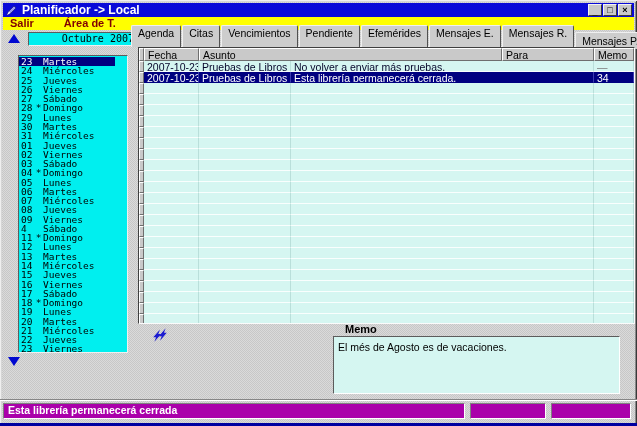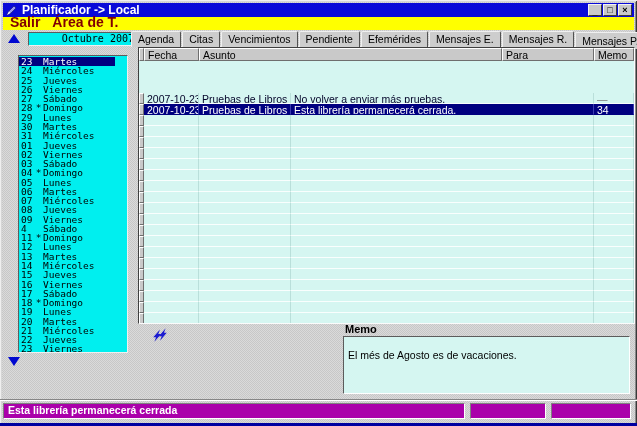--- a/index.html
+++ b/index.html
@@ -16,22 +16,22 @@
                inset 2px 2px 0 #d6d6d6, inset -2px -2px 0 #8a8a8a;
   }
   .titlebar{position:absolute;left:3px;top:3px;right:3px;height:14px;background:#0a0ad8;display:flex;align-items:center;}
   .title-text{color:#fff;font-size:12px;font-weight:bold;margin-left:4px;line-height:14px;white-space:nowrap;}
   .app-icon{margin-left:2px;display:flex;align-items:center;}
   .winbtns{margin-left:auto;display:flex;gap:1px;margin-right:2px;}
   .winbtn{width:14px;height:12px;background:#c9c9c9;border:1px solid;border-color:#f2f2f2 #3a3a3a #3a3a3a #f2f2f2;
     font-size:9px;font-weight:bold;color:#000;display:flex;align-items:center;justify-content:center;line-height:1;padding:0;cursor:default;}
   .winbtn.min span{transform:translateY(2px);}
 
-  .menubar{position:absolute;left:3px;top:17px;right:3px;height:13px;background:#ffff00;display:flex;align-items:flex-end;
-    font-size:14px;font-weight:bold;color:#800000;}
+  .menubar{position:absolute;left:3px;top:17px;right:3px;height:13px;background:#ffff00;display:flex;align-items:flex-start;
+    font-size:11px;font-weight:bold;color:#800000;gap:18px;}
   .menu-item{white-space:nowrap;cursor:default;}
   .mi1{margin-left:7px;}
   .mi2{margin-left:12px;}
 
   .scroll-up{position:absolute;left:8px;top:34px;width:0;height:0;
     border-left:6px solid transparent;border-right:6px solid transparent;border-bottom:9px solid #0008d0;cursor:pointer;}
   .scroll-down{position:absolute;left:8px;top:357px;width:0;height:0;
     border-left:6px solid transparent;border-right:6px solid transparent;border-top:9px solid #0008d0;cursor:pointer;}
 
   .cal-header{position:absolute;left:28px;top:32px;width:110px;height:14px;background:#00efef;
@@ -43,47 +43,47 @@
     font-family:"DejaVu Sans Mono",monospace;font-size:9.5px;padding-top:1px;color:#000;}
   .day{height:9.28px;cursor:default;}
   .dayline{display:flex;width:96px;height:100%;align-items:center;}
   .dnum{width:15px;padding-left:2px;}
   .dstar{width:9px;text-align:center;}
   .dname{flex:1;white-space:nowrap;}
   .day.sel .dayline{background:#000080;color:#fff;}
 
   .tab-baseline{position:absolute;left:131px;top:46px;width:497px;height:1px;background:#f0f0f0;z-index:1;}
   .tabstrip{position:absolute;left:131px;top:31px;right:5px;height:16px;display:flex;align-items:flex-end;z-index:2;}
-  .tab{height:16px;padding:1px 6px 0;font-size:10.5px;background:#cdcdcd;white-space:nowrap;
+  .tab{height:22px;padding:1px 6px 0;font-size:10.5px;background:#cdcdcd;white-space:nowrap;
     border:1px solid;border-color:#f0f0f0 #515151 #9a9a9a #f0f0f0;border-bottom:none;border-radius:2px 2px 0 0;
     margin-right:1px;cursor:pointer;color:#000;}
   .tab.active{height:17px;padding-top:2px;margin-bottom:-2px;z-index:3;position:relative;}
 
   .grid{position:absolute;left:138px;top:47px;width:497px;height:277px;background:#d5f6f1;
     border:1px solid;border-color:#3f3f3f #fbfbfb #fbfbfb #3f3f3f;z-index:2;overflow:hidden;}
   .hrow{display:flex;height:13px;background:#c9c9c9;}
   .rowhdr-h,.rowhdr{width:5px;flex:0 0 5px;background:#c9c9c9;border:1px solid;border-color:#fff #6e6e6e #6e6e6e #fff;}
   .hcell{border:1px solid;border-color:#fff #6e6e6e #6e6e6e #fff;font-size:10.5px;line-height:10px;
     padding:1px 0 0 3px;background:#c9c9c9;white-space:nowrap;overflow:hidden;color:#000;cursor:pointer;}
   .c-fecha{width:55px;flex:0 0 55px;}
   .c-para{width:92px;flex:0 0 92px;}
   .c-asunto{width:303px;flex:0 0 303px;}
   .c-memo{flex:1;}
-  .gridbody{height:264px;overflow:hidden;margin-top:32px;}
+  .gridbody{height:264px;overflow:hidden;}
   .trow{display:flex;height:11px;}
   .cell{font-size:10.5px;line-height:10px;padding:1px 0 0 3px;border-right:1px solid #b9dfda;
     border-bottom:1px solid rgba(255,255,255,0.85);white-space:nowrap;overflow:hidden;color:#05052a;}
   .trow.sel .cell{background:#000080;color:#fff;border-right-color:#3c3cb0;border-bottom-color:#000080;}
   .cell.dim{color:#7c7c7c;}
 
   .memo-icon{position:absolute;left:151px;top:326px;width:18px;height:18px;cursor:pointer;}
   .memo-label{position:absolute;left:345px;top:323px;font-size:11px;font-weight:bold;color:#000;}
-  .memo-box{position:absolute;left:343px;top:336px;width:287px;height:58px;background:#d5f6f1;
+  .memo-box{position:absolute;left:333px;top:336px;width:287px;height:58px;background:#d5f6f1;
     border:1px solid;border-color:#5c5c5c #fff #fff #5c5c5c;font-size:10.5px;line-height:12px;
-    padding:12px 4px;color:#000;overflow:hidden;}
+    padding:4px 4px;color:#000;overflow:hidden;}
 
   .status-groove{position:absolute;left:0;top:399px;width:637px;height:2px;background:#fff;border-top:1px solid #868686;}
   .spanel{position:absolute;top:403px;height:16px;background:#aa00aa;border:1px solid;
     border-color:#808080 #ffffff #ffffff #808080;color:#fff;font-size:10.5px;line-height:13px;
     padding-left:4px;white-space:nowrap;overflow:hidden;font-weight:bold;}
   .status1{left:3px;width:462px;}
   .status2{left:470px;width:76px;}
   .status3{left:551px;width:80px;}
   .bottom-strip{position:absolute;left:0;bottom:0;width:637px;height:3px;background:#0000a0;}
 </style>

